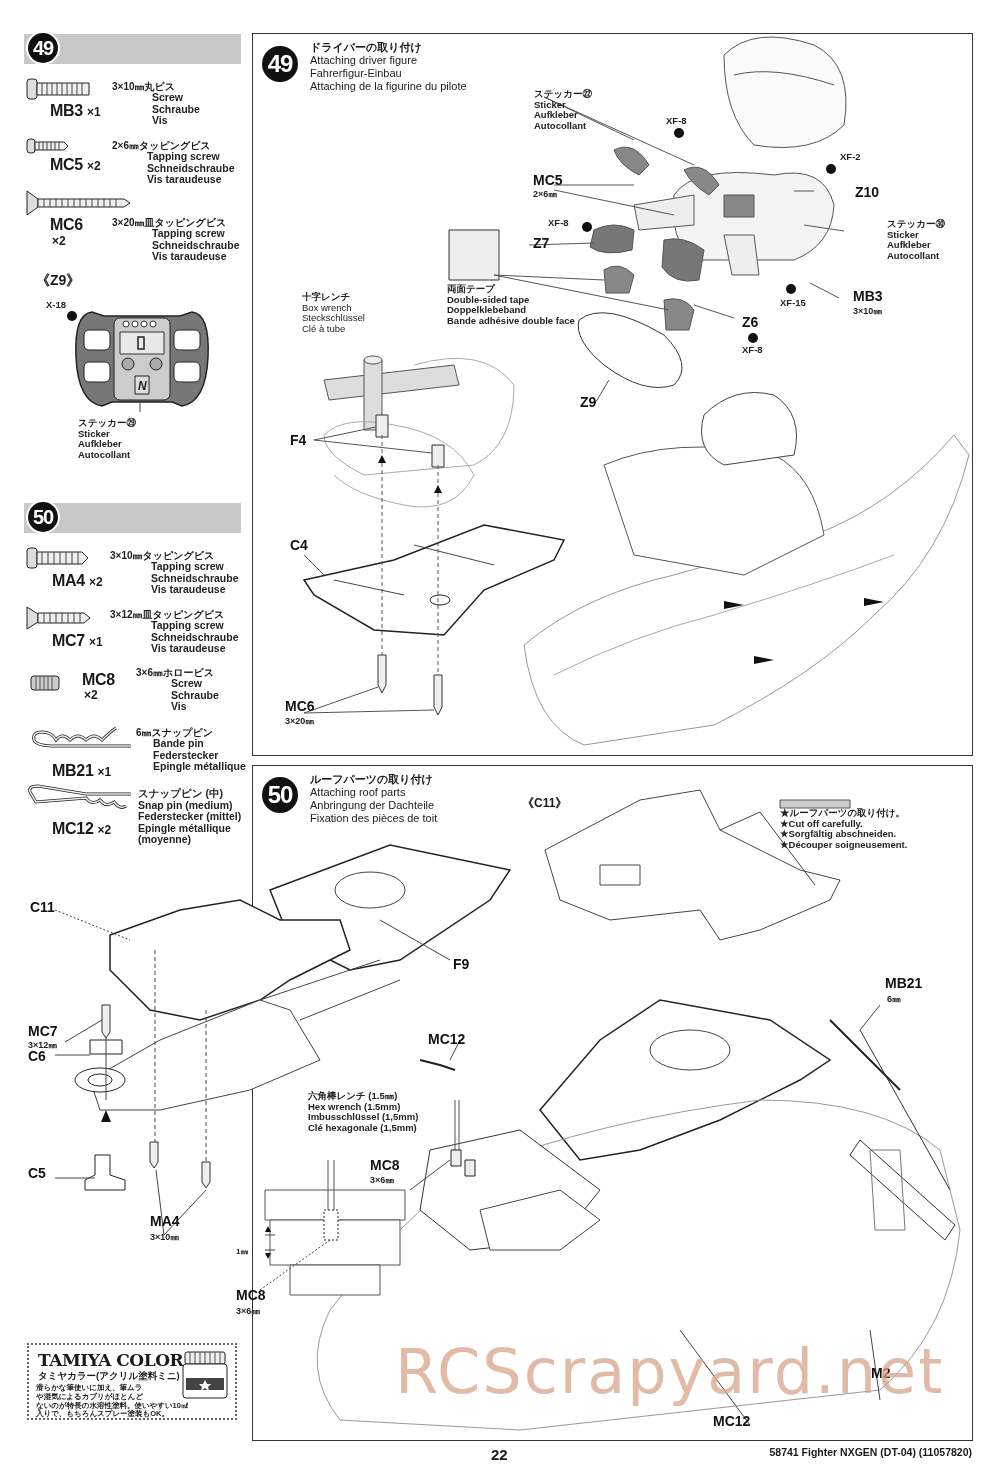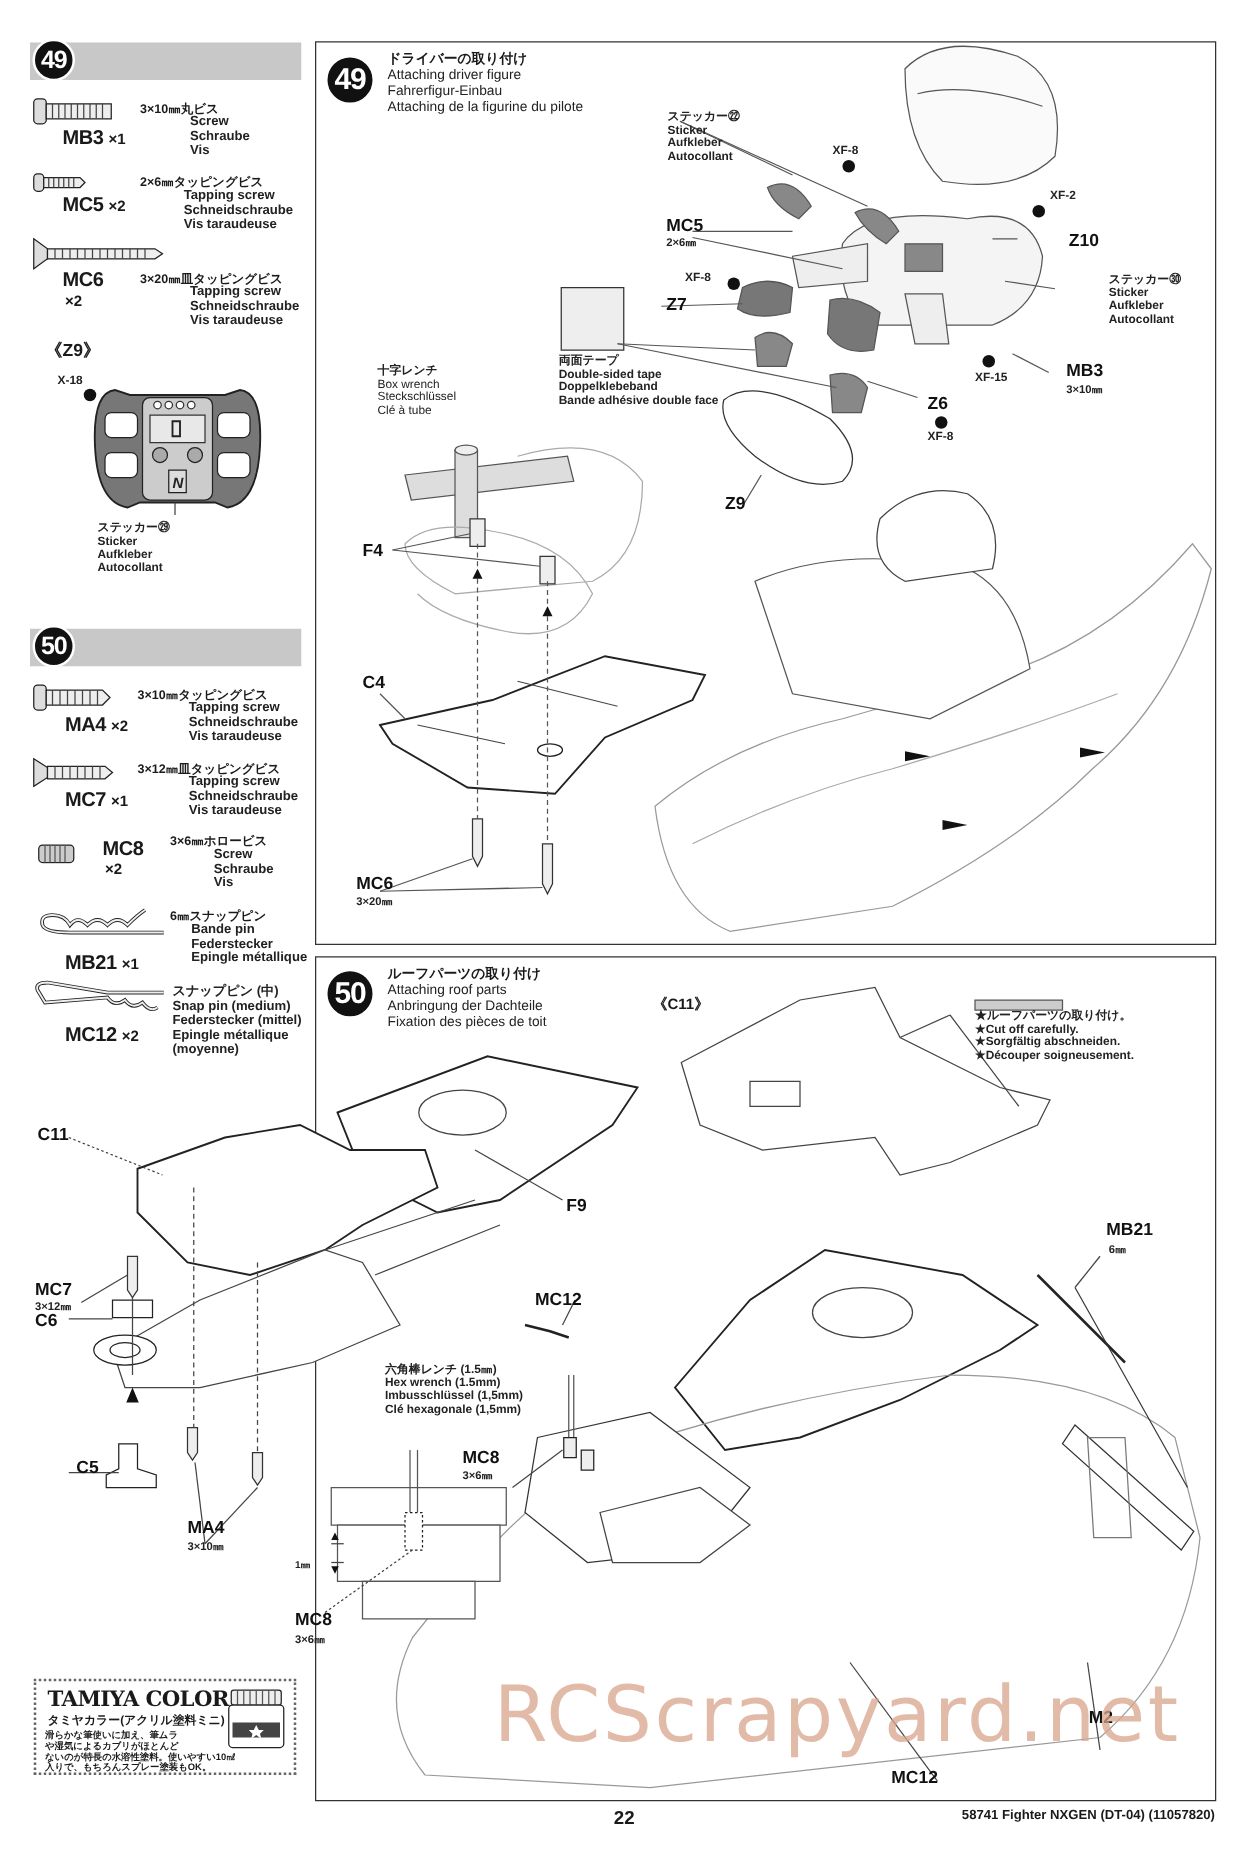--- a/index.html
+++ b/index.html
@@ -465,21 +465,21 @@
   <div>★ルーフパーツの取り付け。</div>
   <div>★Cut off carefully.</div>
   <div>★Sorgfältig abschneiden.</div>
   <div>★Découper soigneusement.</div>
 </div>
 <div class="abs callout" style="left:30px;top:899px;">C11</div>
 <div class="abs callout" style="left:453px;top:956px;">F9</div>
 <div class="abs callout" style="left:28px;top:1023px;">MC7</div>
 <div class="abs callout-sub" style="left:28px;top:1039px;">3×12㎜</div>
 <div class="abs callout" style="left:28px;top:1047px;margin-top:1px;">C6</div>
-<div class="abs callout" style="left:28px;top:1165px;margin-left:33px;">C5</div>
+<div class="abs callout" style="left:28px;top:1165px;">C5</div>
 <div class="abs callout" style="left:150px;top:1213px;">MA4</div>
 <div class="abs callout-sub" style="left:150px;top:1231px;">3×10㎜</div>
 <div class="abs callout" style="left:428px;top:1031px;">MC12</div>
 <div class="abs small-label" style="left:308px;top:1091px;">
   <div>六角棒レンチ (1.5㎜)</div>
   <div>Hex wrench (1.5mm)</div>
   <div>Imbusschlüssel (1,5mm)</div>
   <div>Clé hexagonale (1,5mm)</div>
 </div>
 <div class="abs callout" style="left:370px;top:1157px;">MC8</div>

